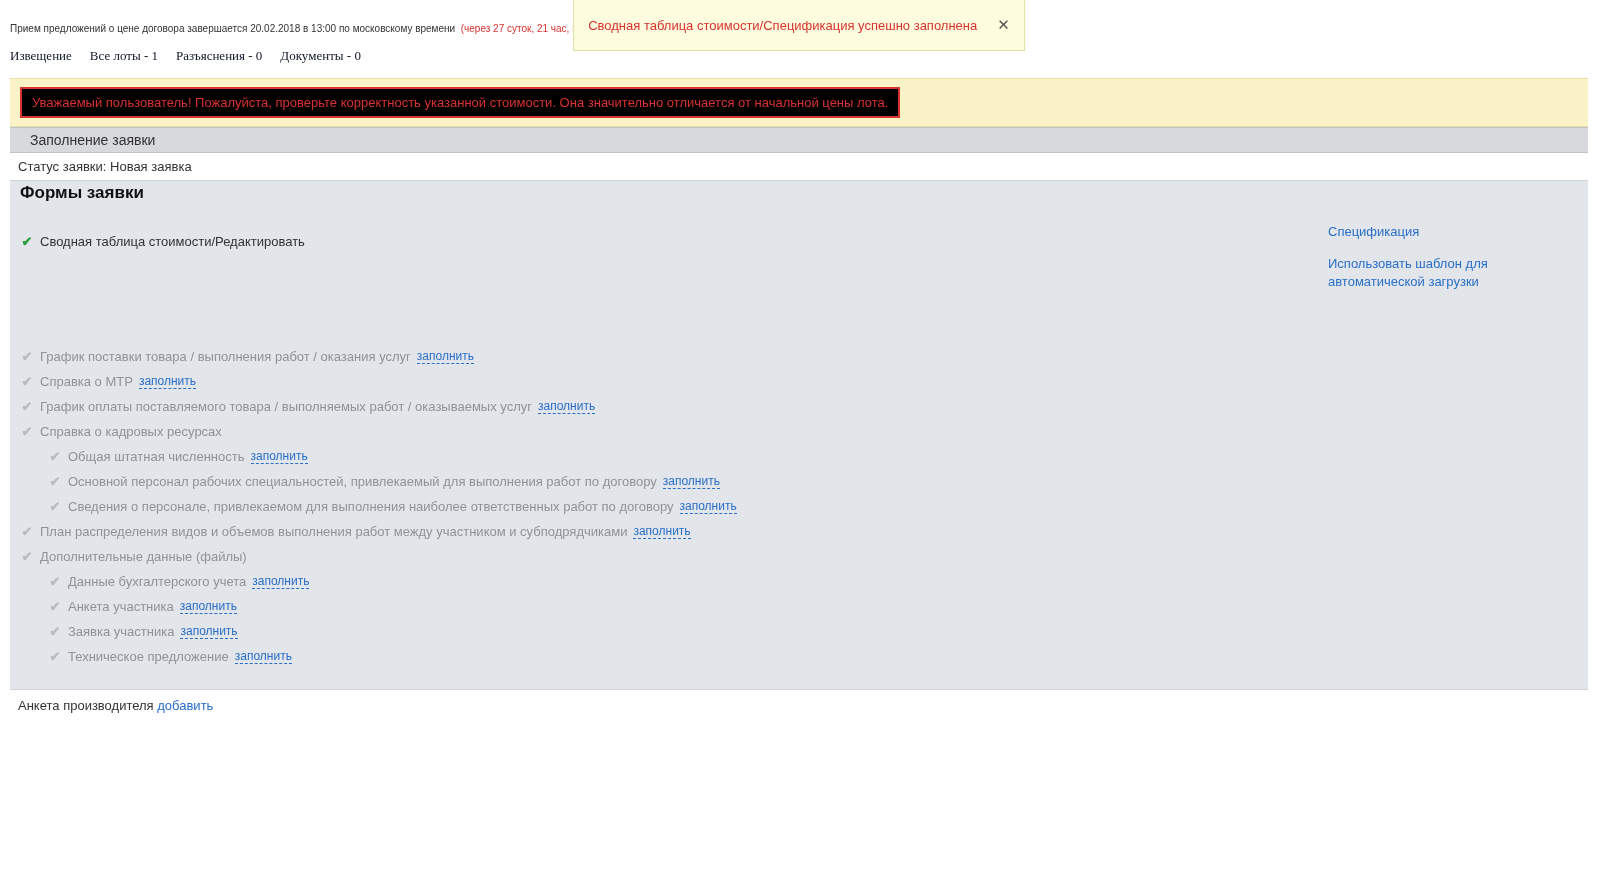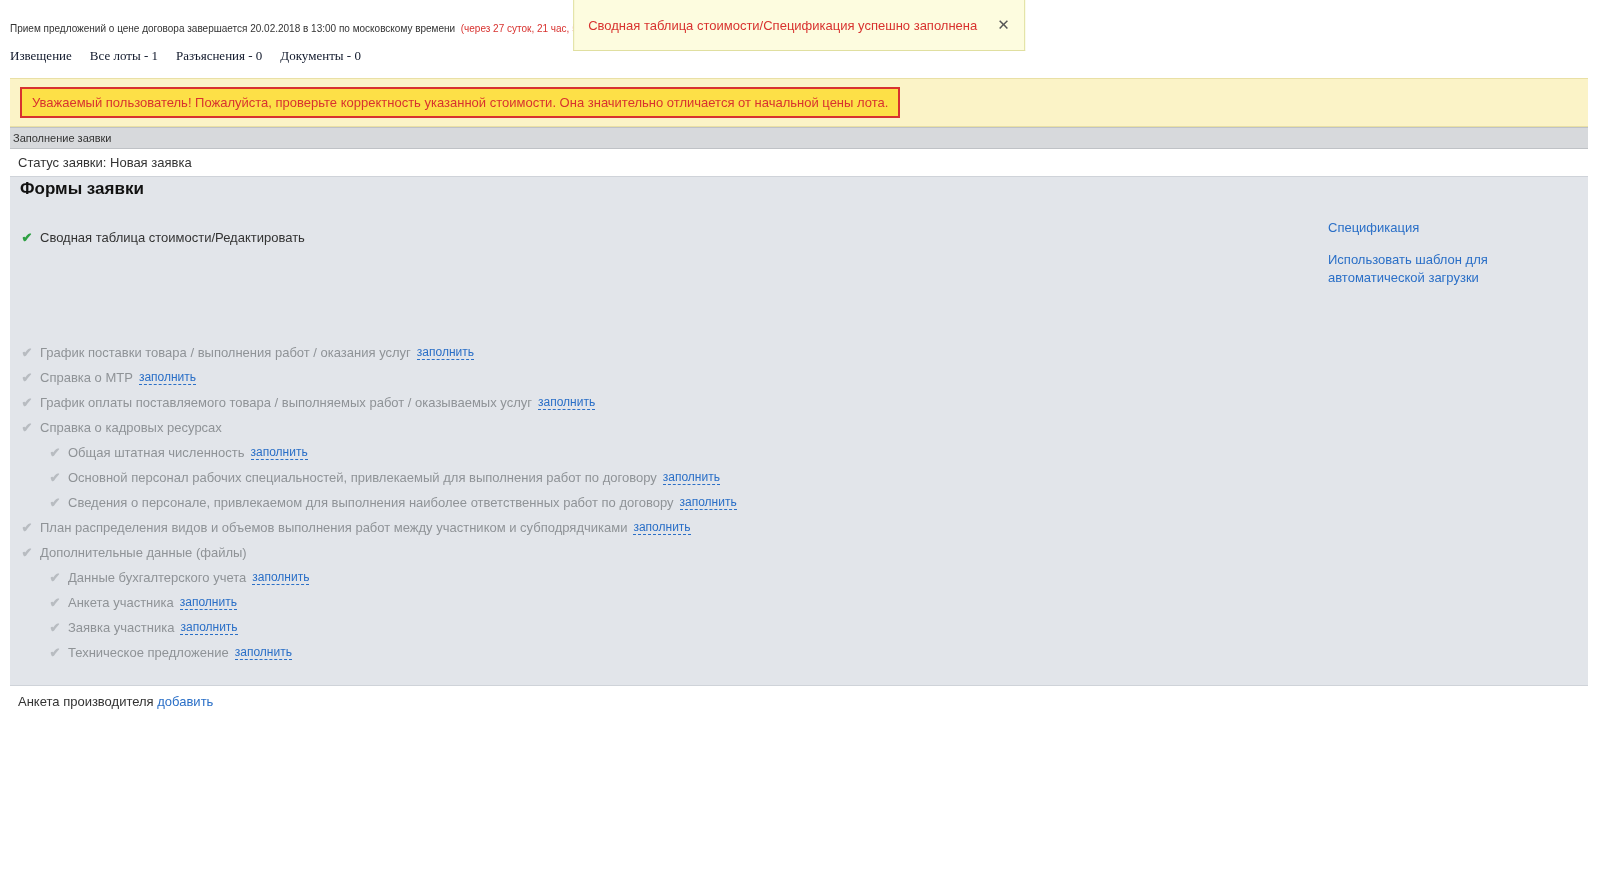--- a/index.html
+++ b/index.html
@@ -60,33 +60,33 @@
   .warn-band {
     margin-top: 14px;
     background: #fbf3c7;
     padding: 8px 10px;
     border: 1px solid #e9e0a5;
     border-left: none;
     border-right: none;
   }
   .warn-box {
     border: 2px solid #d8322f;
-    background: #fde047;
+    background: #000000;
     padding: 6px 10px;
     color: #d8322f;
     font-size: 13px;
     display: inline-block;
   }
 
   .section-bar {
     background: #d7d9dc;
     border: 1px solid #bfc2c6;
     border-left: none; border-right: none;
-    padding: 4px 3px;
-    font-size: 11px;
+    padding: 4px 20px;
+    font-size: 14px;
     color: #333;
   }
   .status-row {
     padding: 6px 8px;
     font-size: 13px;
     color: #333;
   }
 
   .forms-panel {
     background: #e2e5ea;

